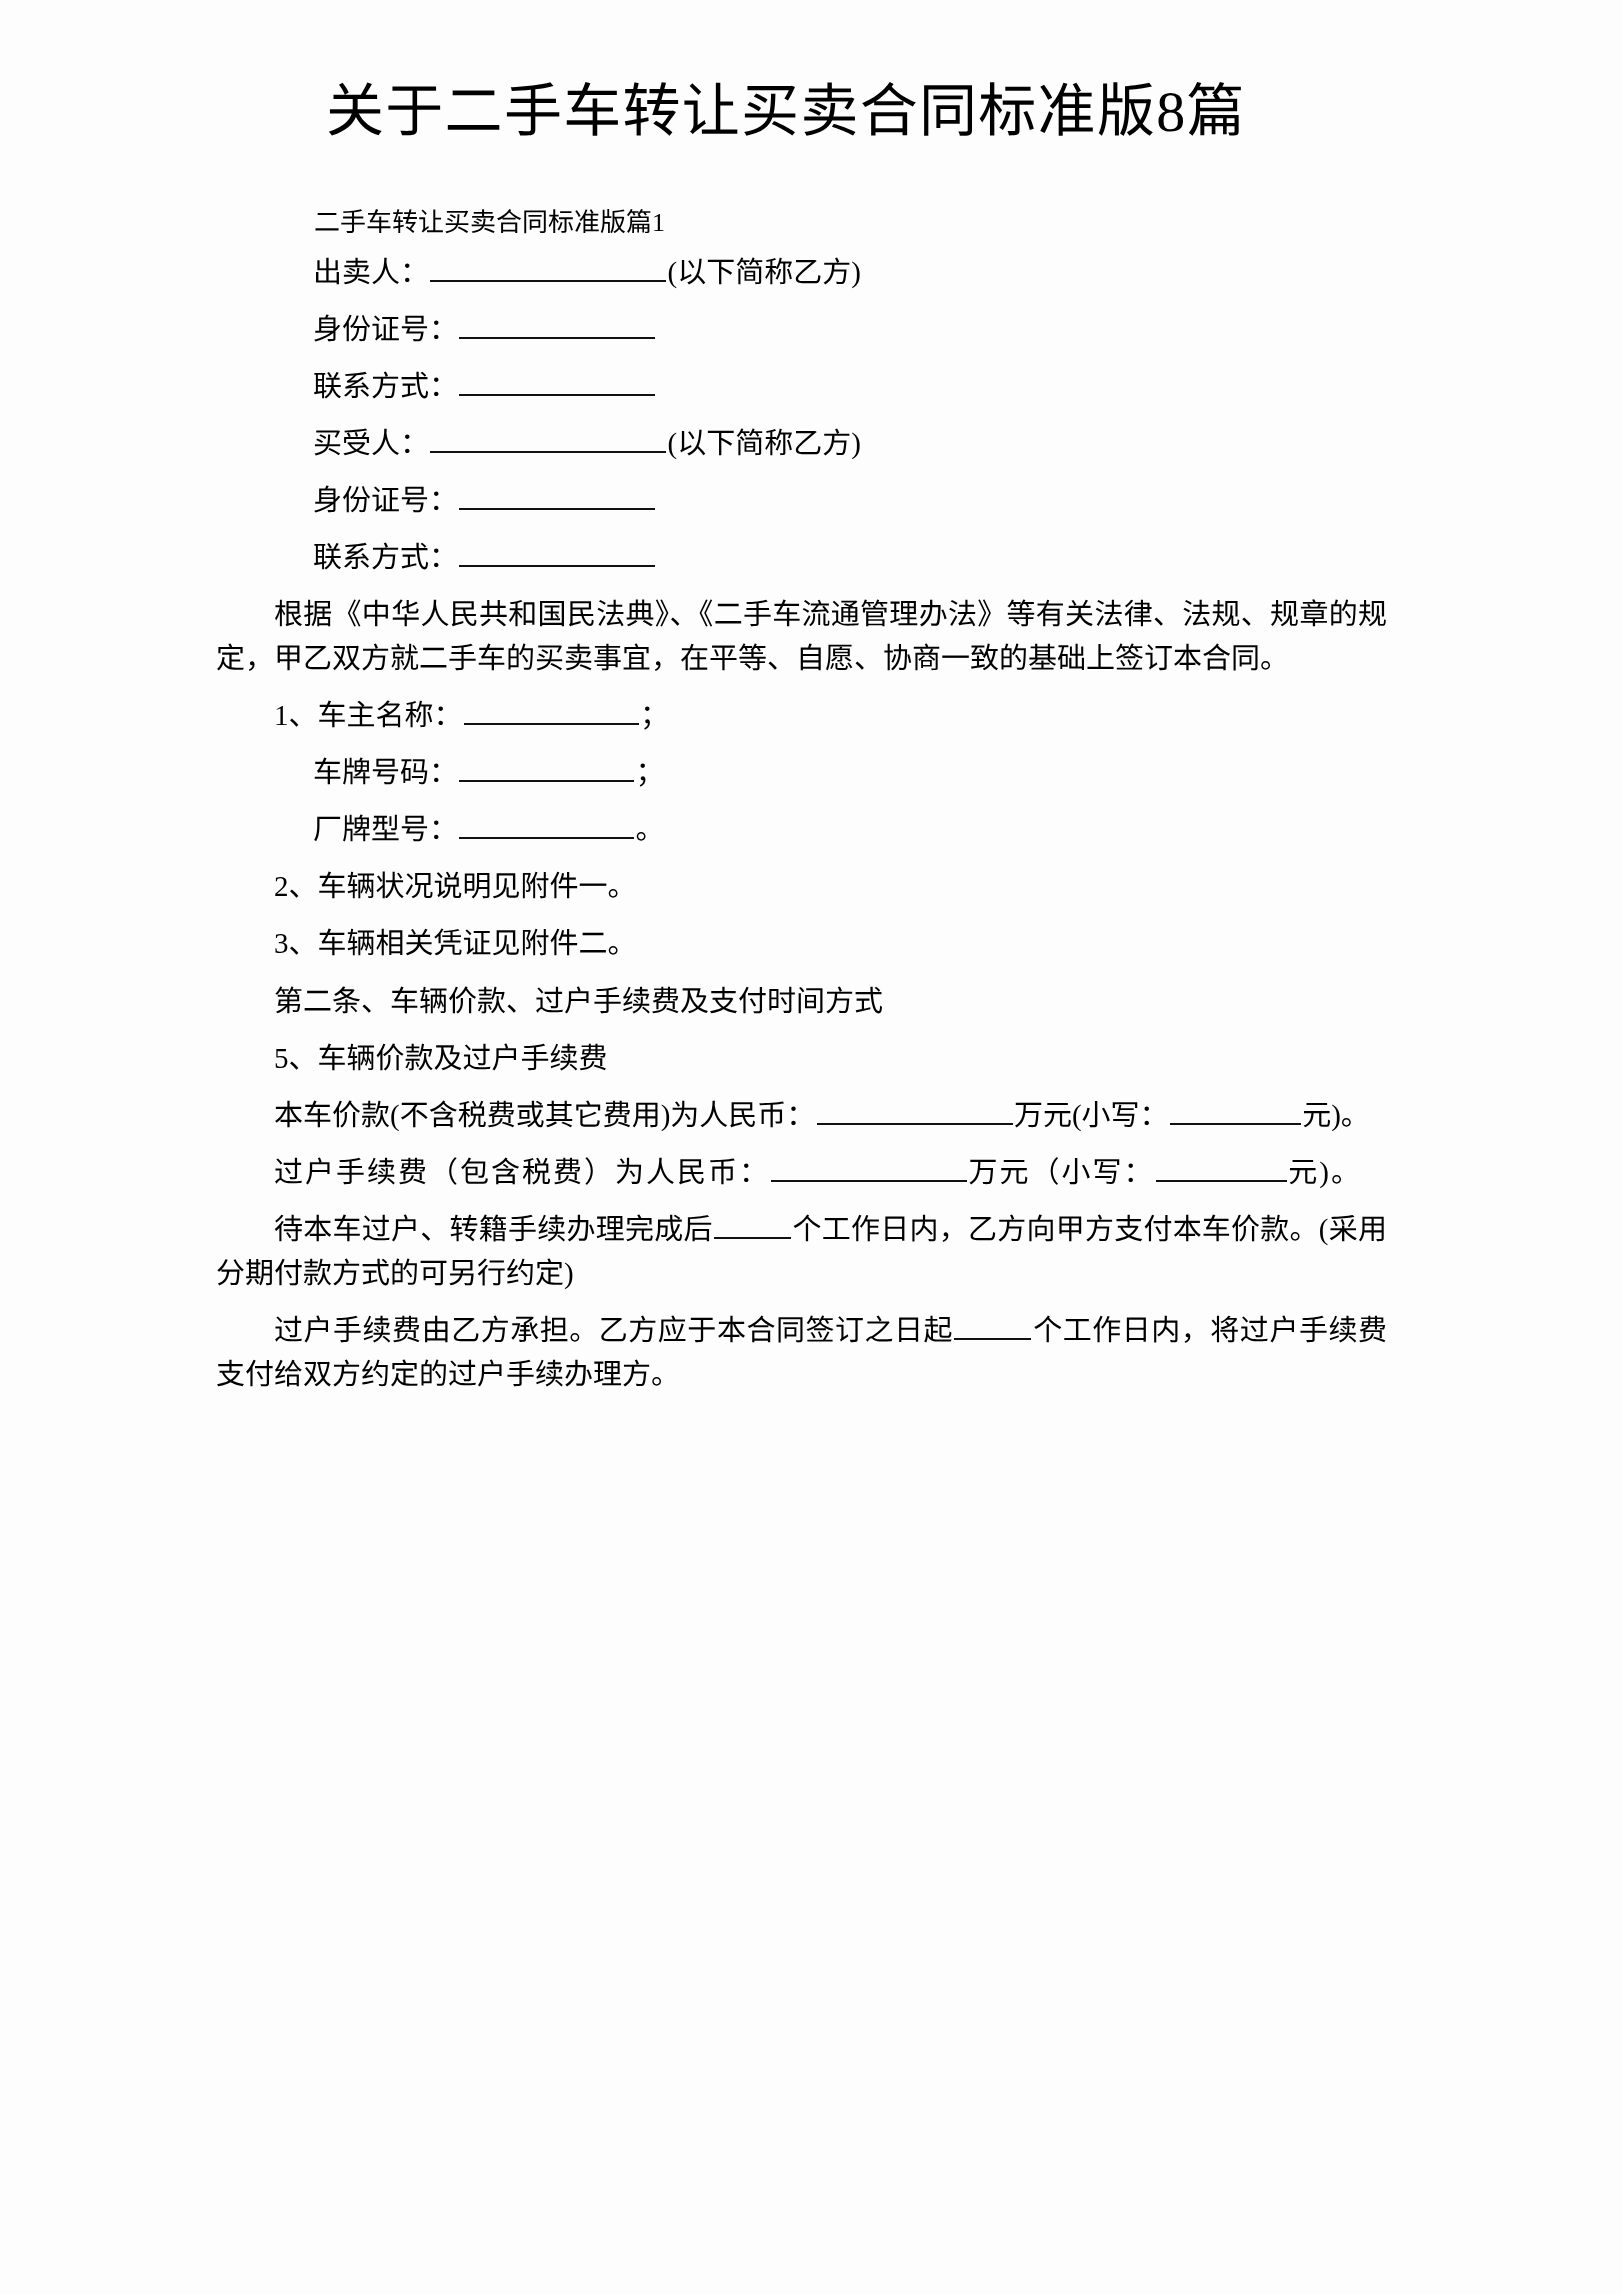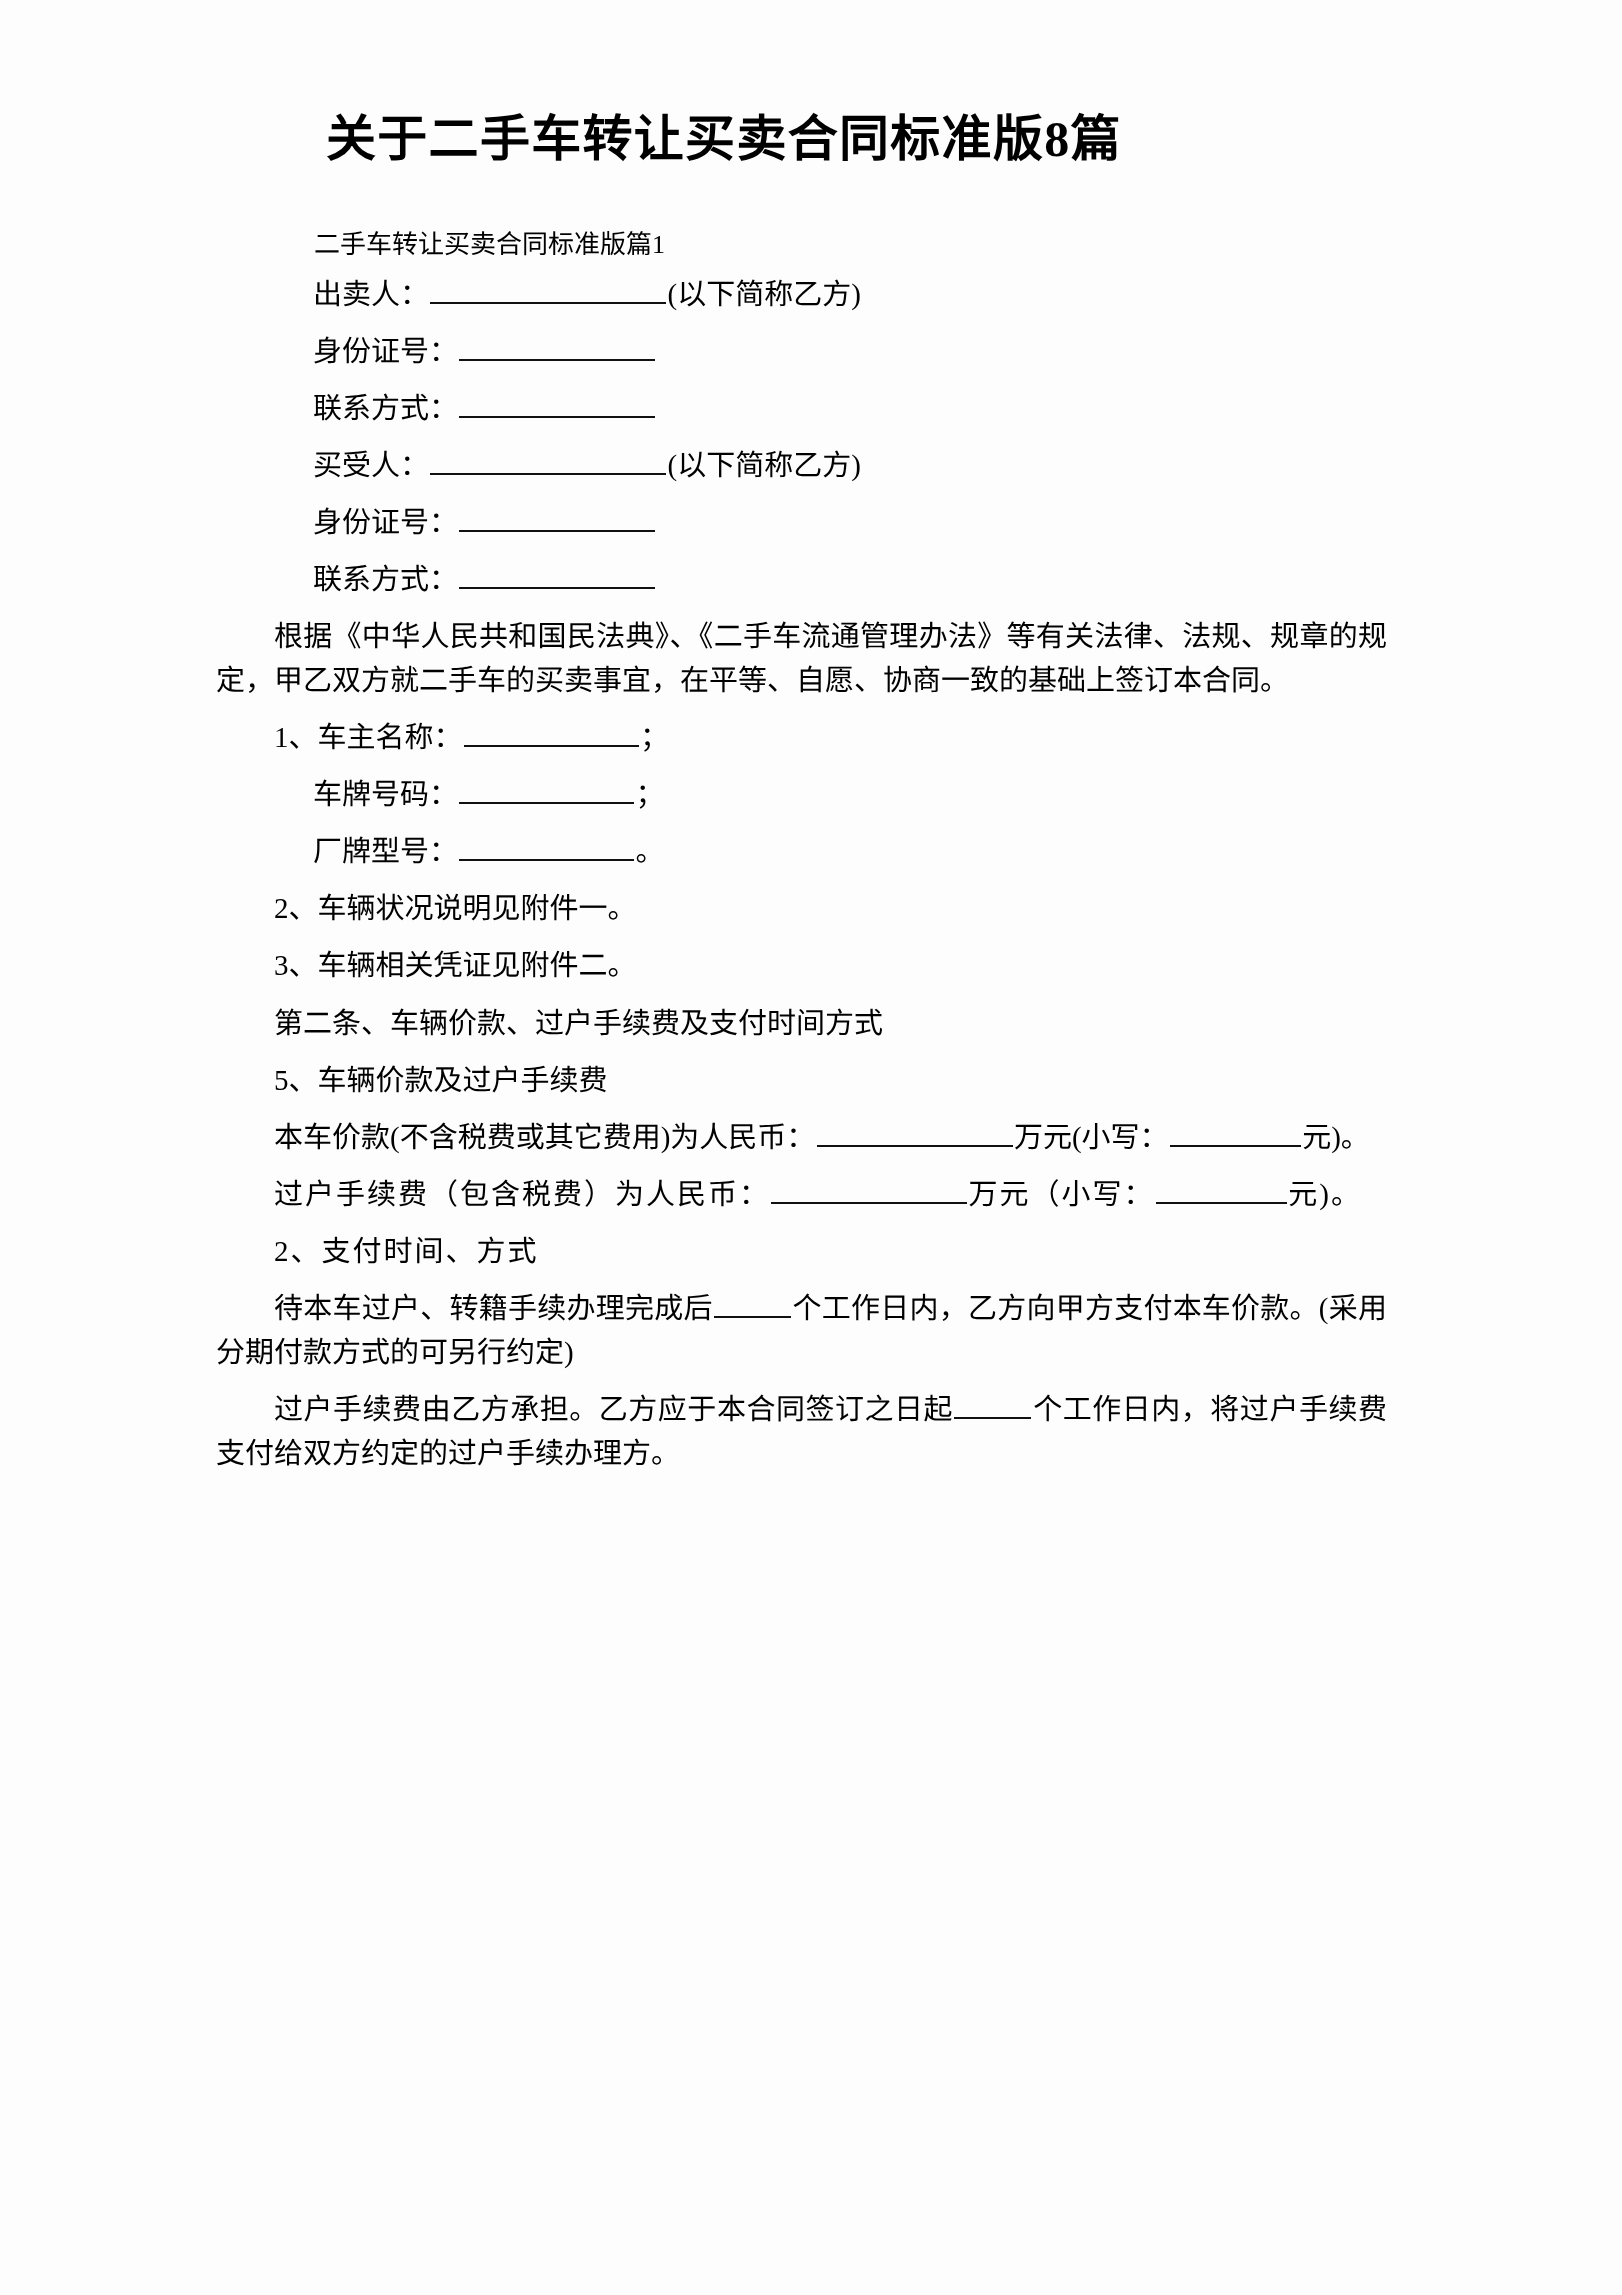--- a/index.html
+++ b/index.html
@@ -22,28 +22,28 @@
   }
   .content {
     position: absolute;
     left: 216px;
     top: 0;
     width: 1171px;
   }
 
   
   .doc-title {
-    font-size: 50px;
-    font-weight: bold;
+    font-size: 58px;
+    font-weight: normal;
     line-height: 1.25;
     letter-spacing: 1.3px;
     text-align: left;
     padding-left: 110px;
     margin: 0;
-    padding-top: 108px;
+    padding-top: 76px;
     white-space: nowrap;
   }
 
   
   .sub-title {
     font-size: 26px;
     line-height: 1.0;
     margin: 1px;
     padding-top: 60px;
     padding-left: 97px;
@@ -141,21 +141,20 @@
     <p class="body indent">5、车辆价款及过户手续费</p>
 
     <p class="body indent">
       <span>本车价款(不含税费或其它费用)为人民币：</span><span class="blank bl-lg"></span><span>万元(小写：</span><span class="blank bl-sm"></span><span class="tail">元)。</span>
     </p>
 
     <p class="body indent spaced">
       <span>过户手续费（包含税费）为人民币：</span><span class="blank bl-lg"></span><span>万元（小写：</span><span class="blank bl-sm"></span><span class="tail">元)。</span>
     </p>
 
-    <p class="body indent spaced">2、支付时间、方式</p>
 
     <p class="body indent">
       <span>待本车过户、转籍手续办理完成后</span><span class="blank bl-xs"></span><span>个工作日内，乙方向甲方支付本车价款。(采用分期付款方式的可另行约定)</span>
     </p>
 
     <p class="body indent">
       <span>过户手续费由乙方承担。乙方应于本合同签订之日起</span><span class="blank bl-xs"></span><span>个工作日内，将过户手续费支付给双方约定的过户手续办理方。</span>
     </p>
 
   </div>

